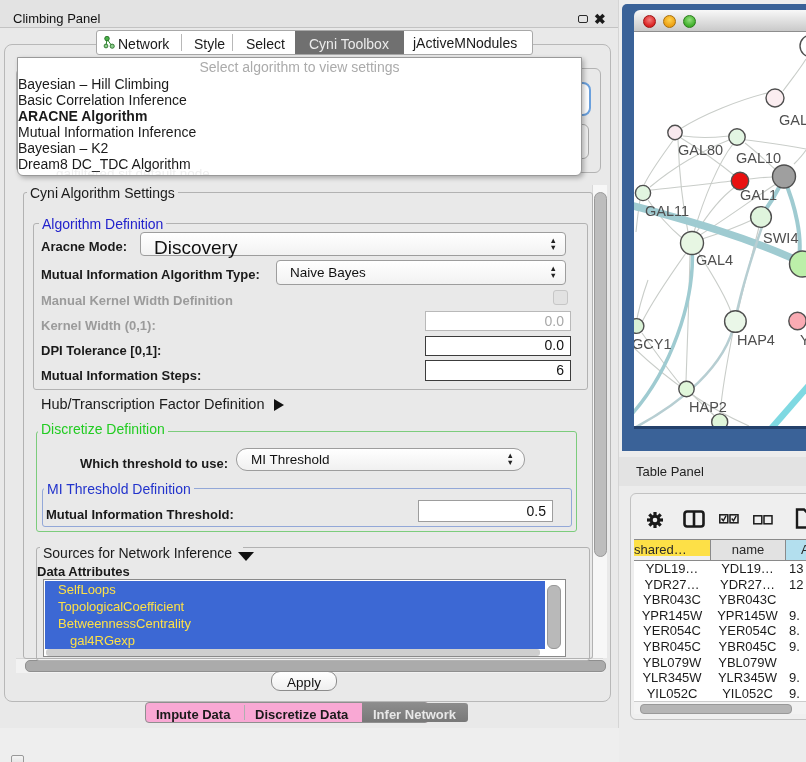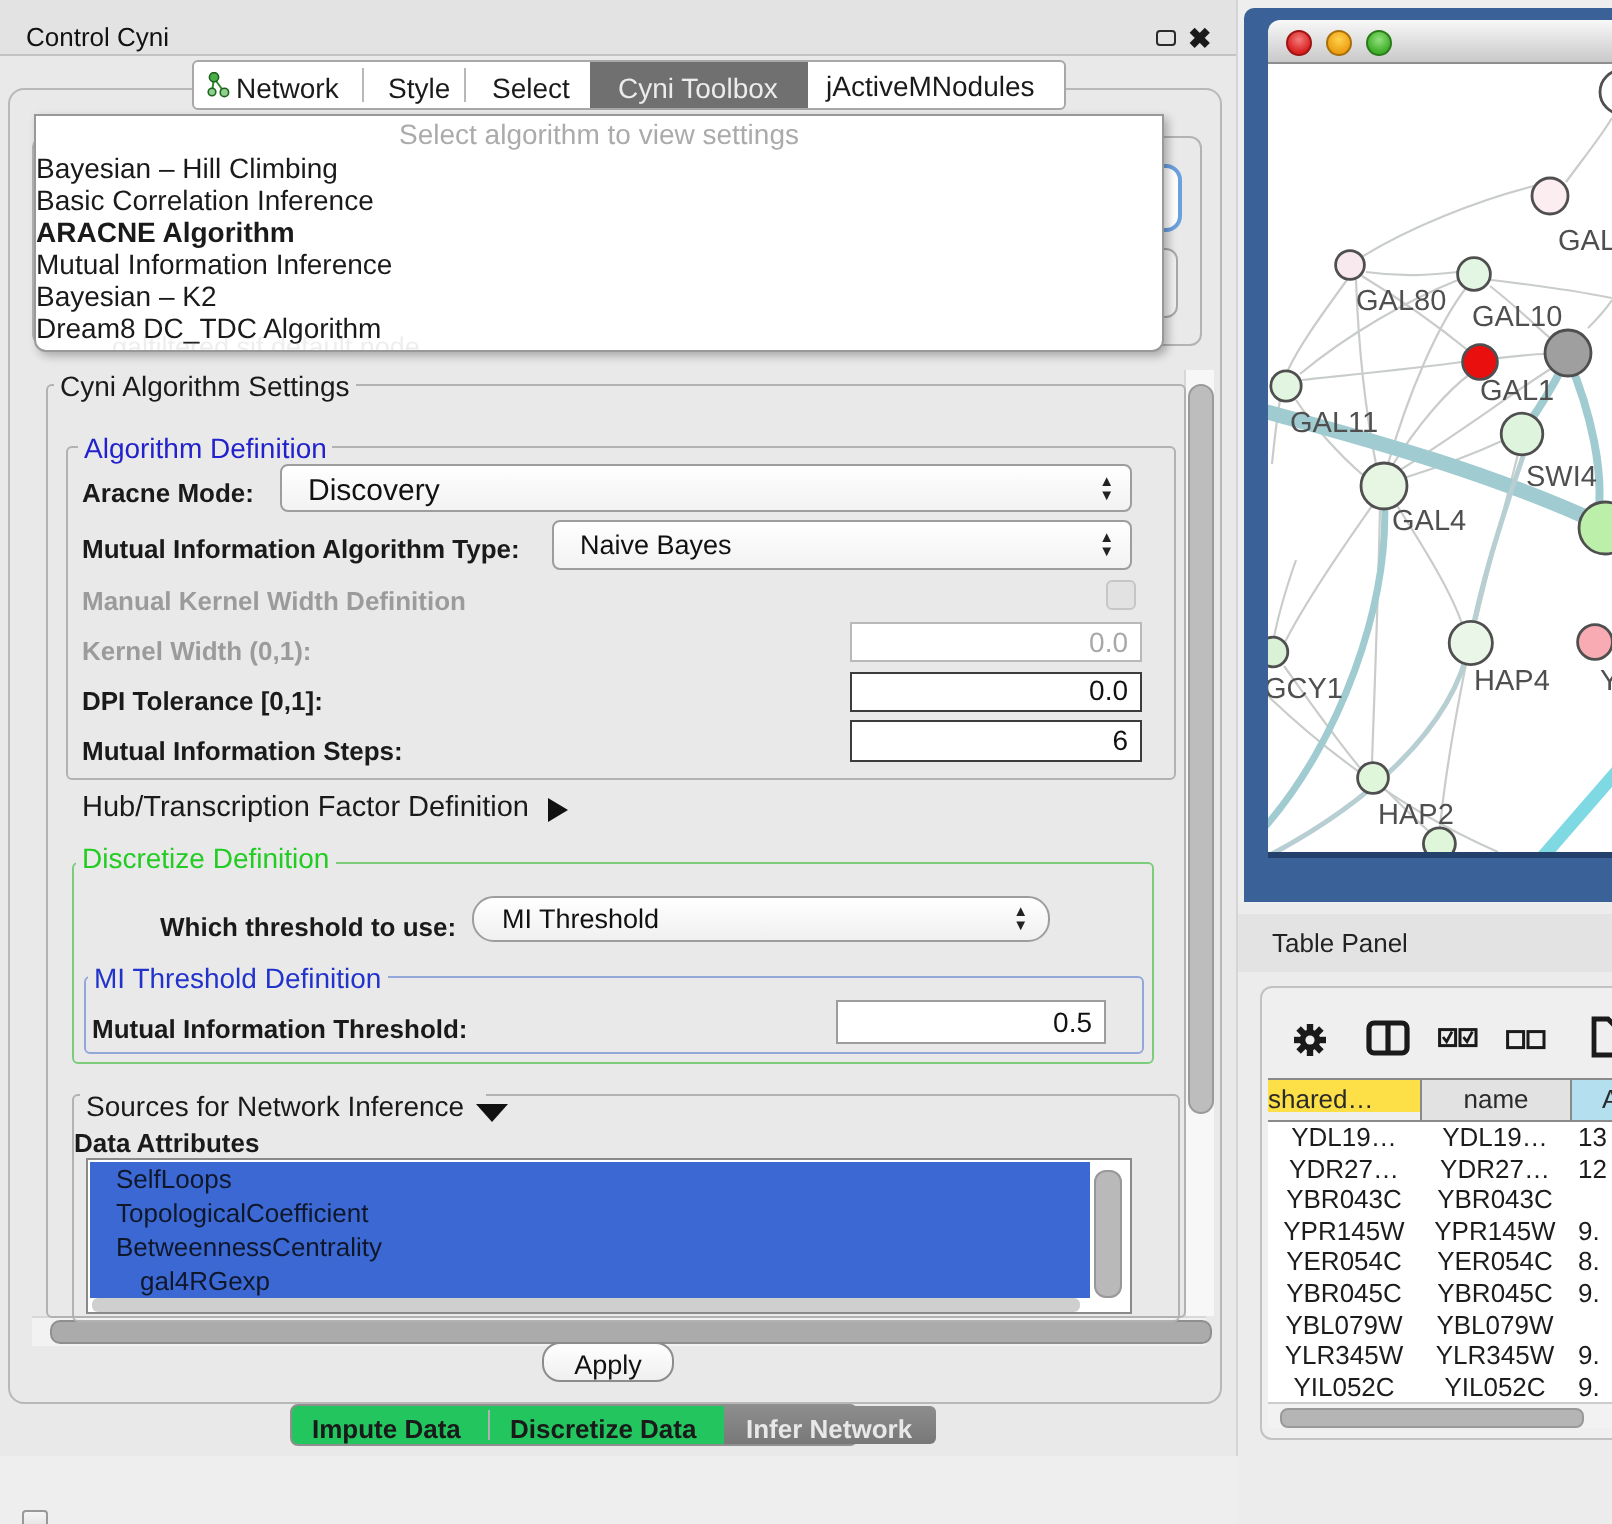--- a/index.html
+++ b/index.html
@@ -12,21 +12,21 @@
 .fld{position:absolute;background:#fff;font-size:14px;text-align:right;padding-right:6px;box-sizing:border-box;}
 .gbox{position:absolute;border:1px solid #b2b2b2;border-radius:3px;}
 .glab{position:absolute;background:#e9e9e9;padding:0 3px;font-size:14px;white-space:nowrap;}
 </style>
 </head>
 <body>
 
 <div class="abs" style="left:0;top:5;width:618px;height:728px;background:#e9e9e9;border-right:1px solid #d5d5d5;">
 
   <div class="abs" style="left:0;top:0;width:618px;height:27px;background:#e3e3e3;border-bottom:1px solid #c3c3c3;">
-    <div class="abs" style="left:13px;top:11px;font-size:13px;color:#111;">Control Cyni</div>
+    <div class="abs" style="left:13px;top:11px;font-size:13px;color:#111;">Climbing Panel</div>
     <div class="abs" style="left:578px;top:15px;width:8px;height:6px;border:1.7px solid #2a2a2a;border-radius:2px;"></div>
     <div class="abs" style="left:594px;top:11px;font-size:14px;font-weight:bold;color:#1a1a1a;">✖</div>
   </div>
 
   <div class="abs" style="left:4px;top:44px;width:605px;height:656px;background:#e9e9e9;border:1px solid #b8b8b8;border-radius:8px;"></div>
 
   <div class="abs" style="left:96px;top:30px;width:435px;height:23px;background:#fff;border:1px solid #a8a8a8;border-radius:3px;font-size:14px;color:#1a1a1a;">
     <svg class="abs" style="left:6px;top:5px;" width="13" height="13" viewBox="0 0 13 13">
       <line x1="4" y1="3" x2="3" y2="10" stroke="#2e8b2e" stroke-width="1"></line>
       <line x1="4" y1="3" x2="9" y2="10" stroke="#2e8b2e" stroke-width="1"></line>
@@ -55,21 +55,21 @@
   <div class="abs" style="left:25px;top:660px;width:579px;height:10px;background:#ababab;border:1px solid #8f8f8f;border-radius:5px;"></div>
 
   <div class="gbox" style="left:23px;top:192px;width:568px;height:465px;"></div>
   <div class="glab" style="left:27px;top:185px;color:#1a1a1a;">Cyni Algorithm Settings</div>
 
   <div class="gbox" style="left:33px;top:223px;width:553px;height:165px;"></div>
   <div class="glab" style="left:39px;top:216px;color:#2222cc;">Algorithm Definition</div>
 
   <div class="abs lbl" style="left:41px;top:239px;">Aracne Mode:</div>
   <div class="abs" style="left:140px;top:232px;width:426px;height:24px;background:linear-gradient(#ffffff,#f2f2f2);border:1px solid #9d9d9d;border-radius:4px;box-sizing:border-box;">
-    <div class="abs" style="left:13px;top:4px;font-size:15px;color:#111;">Discovery</div>
+    <div class="abs" style="left:13px;top:4px;font-size:19px;color:#111;">Discovery</div>
     <div class="abs" style="right:8px;top:4px;font-size:7.5px;color:#222;line-height:7px;text-align:center;letter-spacing:0;">▲<br>▼</div>
   </div>
 
   <div class="abs lbl" style="left:41px;top:267px;">Mutual Information Algorithm Type:</div>
   <div class="abs" style="left:276px;top:260px;width:290px;height:25px;background:linear-gradient(#ffffff,#f2f2f2);border:1px solid #9d9d9d;border-radius:4px;box-sizing:border-box;">
     <div class="abs" style="left:13px;top:4px;font-size:13.5px;color:#111;">Naive Bayes</div>
     <div class="abs" style="right:8px;top:4px;font-size:7.5px;color:#222;line-height:7px;text-align:center;letter-spacing:0;">▲<br>▼</div>
   </div>
 
   <div class="abs lbl gray" style="left:41px;top:293px;">Manual Kernel Width Definition</div>
@@ -99,33 +99,33 @@
   <div class="glab" style="left:44px;top:481px;color:#2233cc;">MI Threshold Definition</div>
   <div class="abs lbl" style="left:46px;top:507px;">Mutual Information Threshold:</div>
   <div class="fld" style="left:418px;top:500px;width:135px;height:22px;border:1px solid #9d9d9d;color:#111;line-height:20px;">0.5</div>
 
   <div class="gbox" style="left:36px;top:547px;width:552px;height:112px;"></div>
   <div class="glab" style="left:40px;top:545px;color:#1a1a1a;">Sources for Network Inference &nbsp;</div>
   <div class="abs" style="left:238px;top:552px;width:0;height:0;border-top:9px solid #111;border-left:8.5px solid transparent;border-right:8.5px solid transparent;"></div>
   <div class="abs lbl" style="left:37px;top:564px;">Data Attributes</div>
 
   <div class="abs" style="left:43px;top:579px;width:523px;height:78px;background:#fff;border:1px solid #8a8a8a;box-sizing:border-box;overflow:hidden;">
-    <div class="abs" style="left:1px;top:1px;width:500px;height:68px;background:#3c68d4;color:#0f172a;font-size:13px;">
+    <div class="abs" style="left:1px;top:1px;width:500px;height:68px;background:#3c68d4;color:#fde047;font-size:13px;">
       <div style="padding:1px 0 0 13px;height:16px;">SelfLoops</div>
       <div style="padding:1px 0 0 13px;height:16px;">TopologicalCoefficient</div>
       <div style="padding:1px 0 0 13px;height:16px;">BetweennessCentrality</div>
       <div style="padding:1px 0 0 25px;height:16px;">gal4RGexp</div>
     </div>
     <div class="abs" style="left:503px;top:5px;width:12px;height:62px;background:#b9b9b9;border:1px solid #989898;border-radius:6px;"></div>
     <div class="abs" style="left:2px;top:69px;width:494px;height:7px;background:#cfcfcf;border-radius:3px;"></div>
   </div>
 
   <div class="abs" style="left:271px;top:671px;width:66px;height:20px;background:linear-gradient(#ffffff,#efefef);border:1px solid #8c8c8c;border-radius:9px;box-sizing:border-box;text-align:center;font-size:13.5px;color:#111;line-height:22px;">Apply</div>
 
-  <div class="abs" style="left:145px;top:702px;width:284px;height:21px;background:#22c55e;border:1px solid #8f8f8f;border-radius:4px;box-sizing:border-box;font-size:13px;font-weight:bold;color:#1a1a1a;">
+  <div class="abs" style="left:145px;top:702px;width:284px;height:21px;background:#f9a8d4;border:1px solid #8f8f8f;border-radius:4px;box-sizing:border-box;font-size:13px;font-weight:bold;color:#1a1a1a;">
     <div class="abs" style="left:10px;top:4px;">Impute Data</div>
     <div class="abs" style="left:98px;top:2px;width:1px;height:15px;background:#b0b0b0;"></div>
     <div class="abs" style="left:109px;top:4px;">Discretize Data</div>
     <div class="abs" style="left:216px;top:0;width:106px;height:19px;background:linear-gradient(#8d8d8d,#787878);color:#e8e8e8;border-radius:0 3px 3px 0;">
         <span class="abs" style="left:11px;top:4px;">Infer Network</span>
       </div>
   </div>
 </div>
 
 <div class="abs" style="left:17px;top:57px;width:563px;height:117px;background:#fff;border:1px solid #999;overflow:hidden;border-radius:0 0 6px 6px;box-shadow:2px 2px 5px rgba(0,0,0,0.28);font-size:14px;color:#1a1a1a;z-index:50;">

